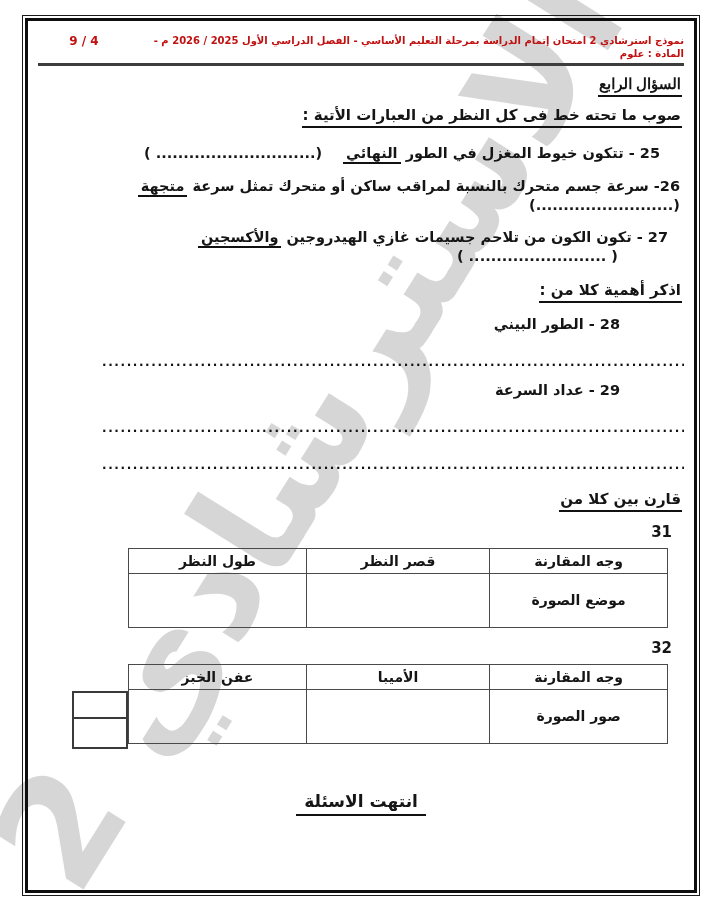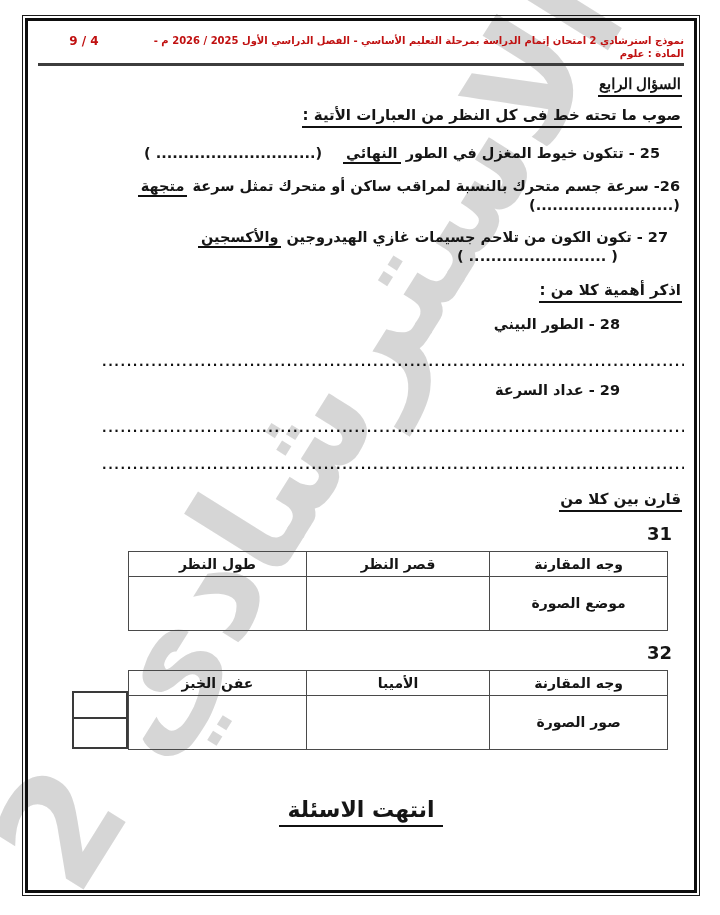--- a/index.html
+++ b/index.html
@@ -115,21 +115,21 @@
   }
 
   
   .cmp-title {
     margin: 18px 2px 0 0;
     font-size: 15px;
     width: fit-content;
     border-bottom: 2px solid #111;
     padding: 0 1px 2px;
   }
-  .tbl-num { margin: 11px 0 0 0; padding-left: 2px; padding-right: 12px; font-size: 18px; }
+  .tbl-num { margin: 11px 0 0 0; padding-left: 2px; padding-right: 12px; font-size: 15px; }
   table.cmp {
     border-collapse: collapse;
     width: 540px;
     margin: 7px 16px 0 auto;
     table-layout: fixed;
   }
   table.cmp th, table.cmp td {
     border: 1.5px solid #4a4a4a;
     text-align: center;
     font-size: 14px;
@@ -147,21 +147,21 @@
     width: 56px; height: 58px;
     border: 2px solid #3a3a3a;
   }
   .scorebox .cell-top    { height: 26px; border-bottom: 2px solid #3a3a3a; }
   .scorebox .cell-bottom { height: 26px; }
 
   
   .endtext {
     margin: 47px auto 0;
     width: fit-content;
-    font-size: 22px;
+    font-size: 17px;
     border-bottom: 2.5px solid #111;
     padding: 0 8px 3px;
   }
 </style>
 </head>
 <body>
 
 <div class="watermark">الاسترشادي 2</div>
 
 <div class="frame">

